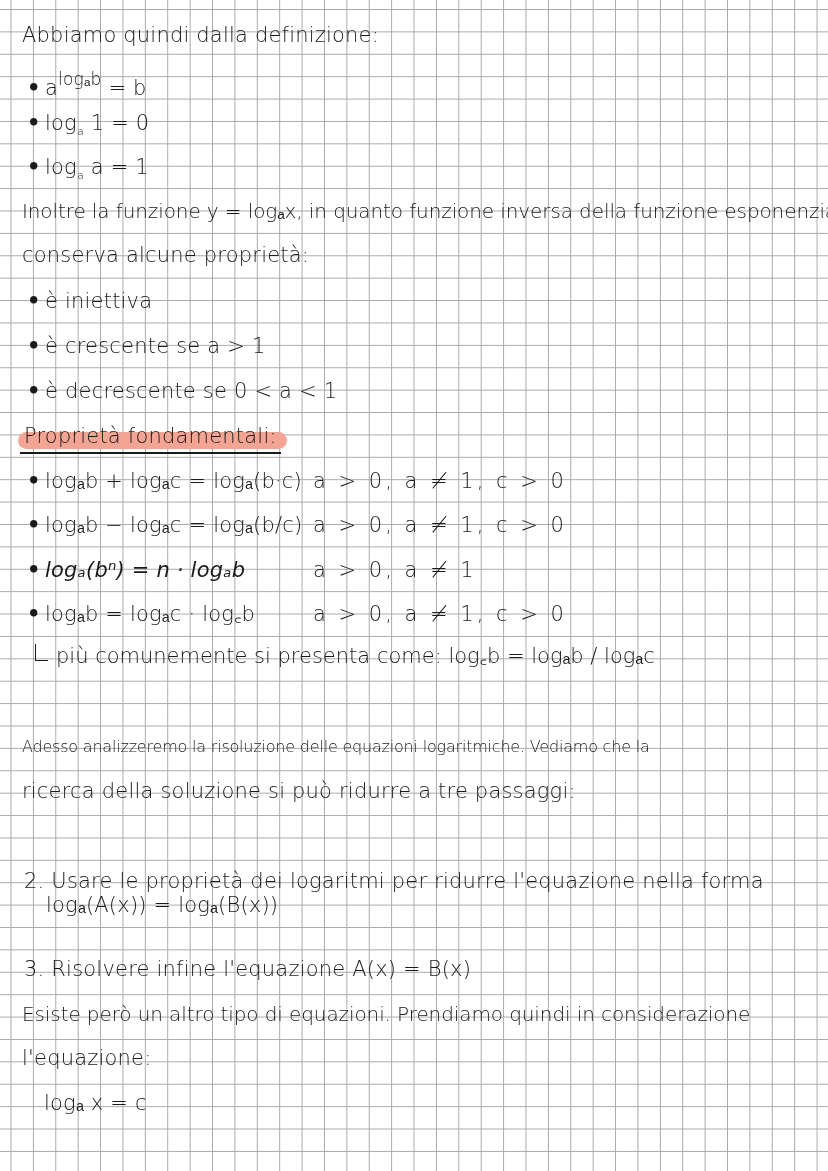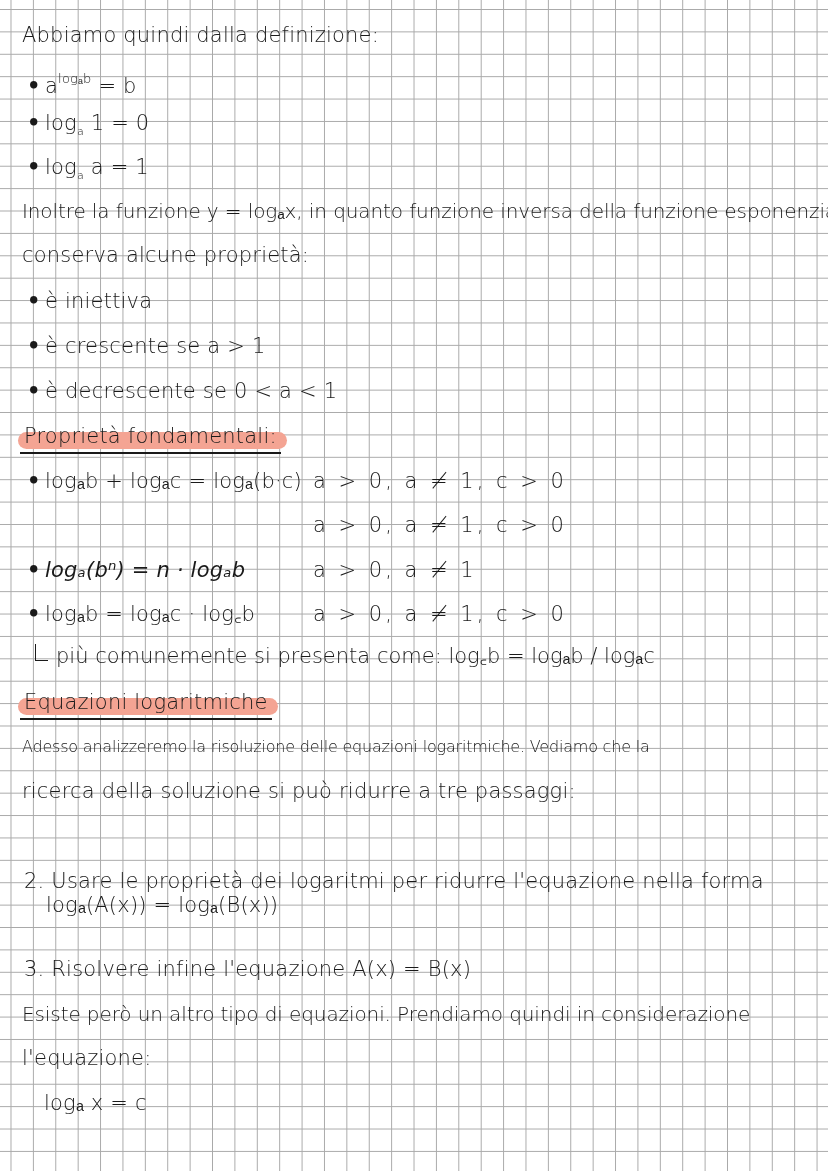--- a/index.html
+++ b/index.html
@@ -32,21 +32,21 @@
     position: absolute;
     left: 313px;
     white-space: nowrap;
     font-size: 21px;
     font-weight: 300;
     letter-spacing: 3px;
     line-height: 26px;
   }
   .bullet { display: inline-block; width: 18px; font-weight: 700; }
   sub { font-size: 11px; vertical-align: -5px; }
-  sup { font-size: 13px; vertical-align: 10px; text-align: center; }
+  sup { font-size: 17px; vertical-align: 10px; text-align: center; }
   .heading {
     display: inline-block;
     position: relative;
     padding: 0 4px 0 2px;
   }
   .heading .hl {
     position: absolute;
     left: -4px; right: -6px;
     top: 9px; height: 17px;
     background: #f4a493;
@@ -114,43 +114,39 @@
       <span class="txt">Proprietà fondamentali:</span>
       <span class="ul"></span>
     </span>
   </div>
 
   <div class="line" style="top:468px; left:27px;">
     <span class="bullet">•</span><span>logₐb + logₐc = logₐ(b·c)</span>
   </div>
   <div class="cond" style="top:468px;">a &gt; 0, a ≠ 1, c &gt; 0</div>
 
+  <div class="line" style="top:512px; left:27px;">
+    <span class="bullet">•</span><span>logₐb − logₐc = logₐ(b/c)</span>
+  </div>
   <div class="cond" style="top:512px;">a &gt; 0, a ≠ 1, c &gt; 0</div>
 
   <div class="line" style="top:557px; left:27px;font-style:italic;">
     <span class="bullet">•</span><span>logₐ(bⁿ) = n · logₐb</span>
   </div>
   <div class="cond" style="top:557px;">a &gt; 0, a ≠ 1</div>
 
   <div class="line" style="top:601px; left:27px;">
     <span class="bullet">•</span><span>logₐb = logₐc · log꜀b</span>
   </div>
   <div class="cond" style="top:601px;">a &gt; 0, a ≠ 1, c &gt; 0</div>
 
   <div class="arrow-note" style="top:643px;">
     <span class="arrow"></span><span>più comunemente si presenta come: log꜀b = logₐb / logₐc</span>
   </div>
 
-  <div class="line" style="top:689px;">
-    <span class="heading">
-      <span class="hl"></span>
-      <span class="txt">Equazioni logaritmiche</span>
-      <span class="ul"></span>
-    </span>
-  </div>
 
   <div class="line" style="top:734px; font-size:16px; letter-spacing:-0.2px;">Adesso analizzeremo la risoluzione delle equazioni logaritmiche. Vediamo che la</div>
   <div class="line" style="top:778px;">ricerca della soluzione si può ridurre a tre passaggi:</div>
 
   <div class="line" style="top:868px; left:24px;">
     <span>2.</span> <span>Usare le proprietà dei logaritmi per ridurre l'equazione nella forma</span>
   </div>
   <div class="line" style="top:892px; left:46px;">
     <span>logₐ(A(x)) = logₐ(B(x))</span>
   </div>

